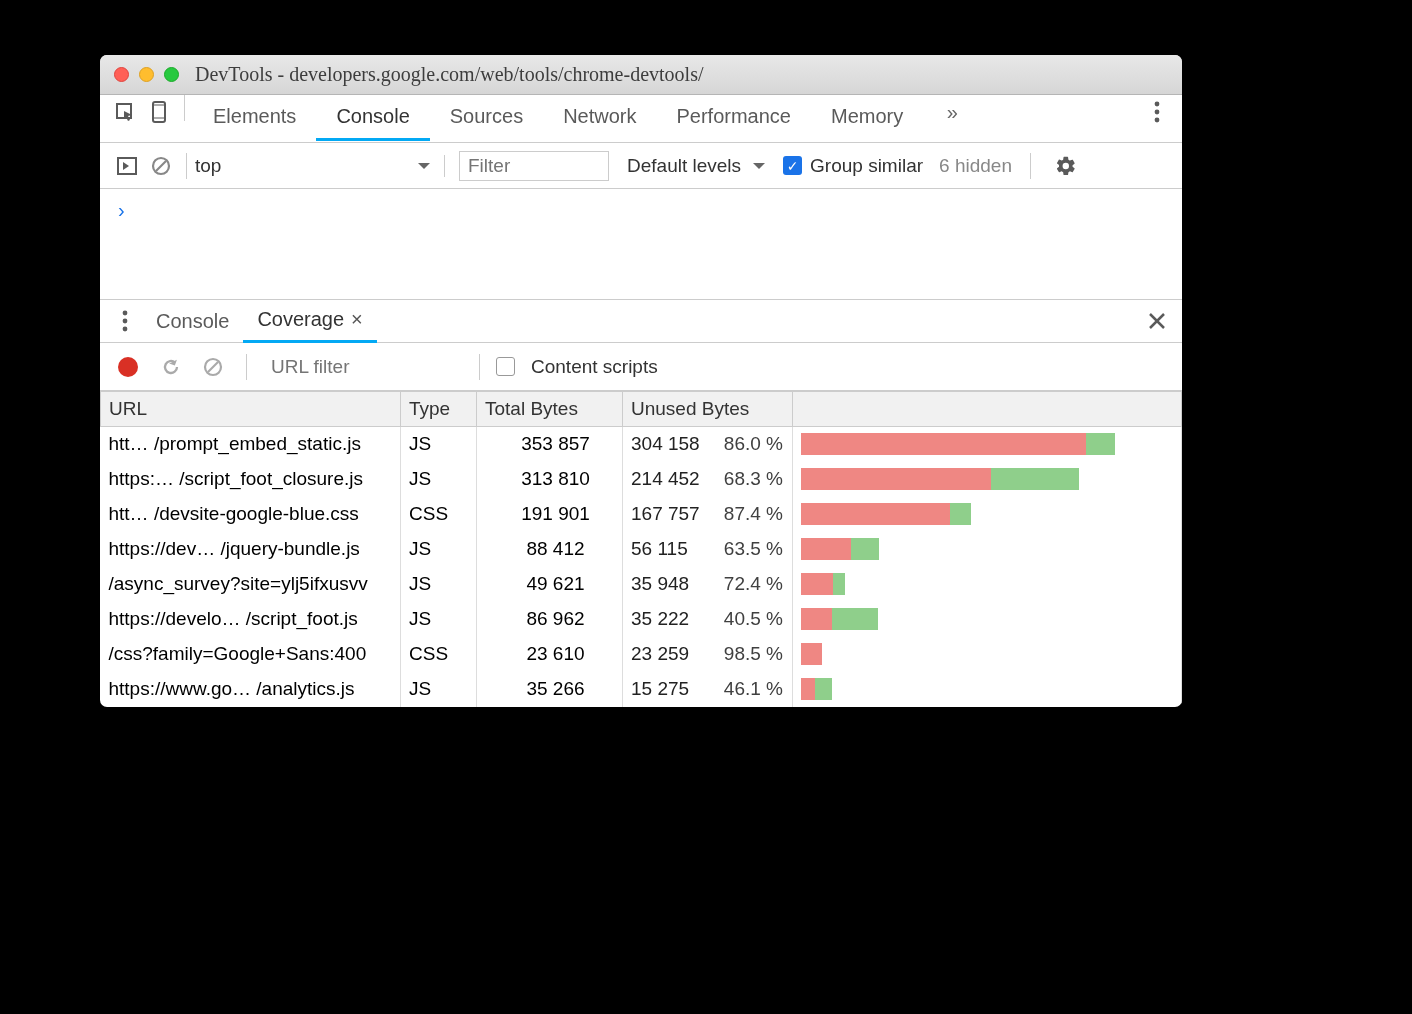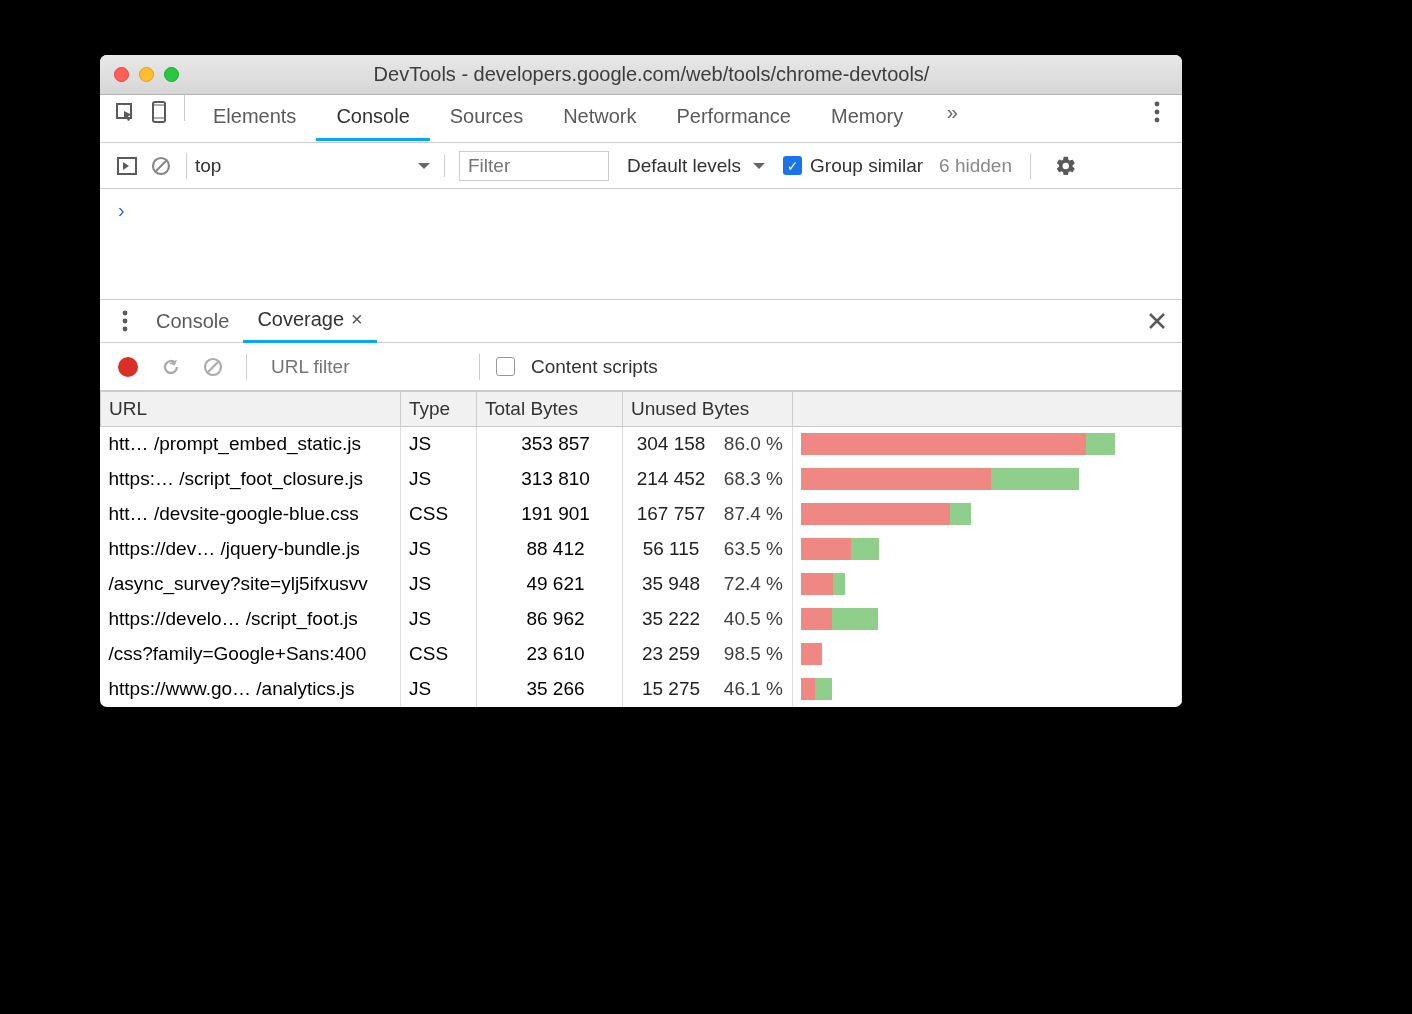--- a/index.html
+++ b/index.html
@@ -18,21 +18,21 @@
     background: linear-gradient(#e8e8e8, #d6d6d6);
     display: flex; align-items: center;
     padding: 0 14px;
     border-bottom: 1px solid #b5b5b5;
   }
   .traffic { display: flex; gap: 10px; margin-right: 16px; }
   .dot { width: 15px; height: 15px; border-radius: 50%; }
   .dot.red { background: #ff5f56; border: 1px solid #e0443e; }
   .dot.yellow { background: #ffbd2e; border: 1px solid #dea123; }
   .dot.green { background: #27c93f; border: 1px solid #1aab29; }
-  .title { flex: 1; text-align: center; font-size: 20px; color: #3d3d3d; margin-right: 60px; }
+  .title { flex: 1; text-align: left; font-size: 20px; color: #3d3d3d; margin-right: 60px; font-family: Liberation Serif, serif; }
 
   .tabbar {
     height: 48px; display: flex; align-items: flex-start;
     border-bottom: 1px solid #ccc;
     padding: 0 8px;
     font-size: 20px; color: #666;
   }
   .iconbtn { width: 34px; height: 34px; display: flex; align-items: center; justify-content: center; color: #666; cursor: pointer; }
   .divider { width: 1px; height: 26px; background: #ccc; margin: 0 8px; }
   .tabs { display: flex; gap: 0; }
@@ -94,21 +94,21 @@
     padding: 5px 8px; border-right: 1px solid #ddd;
     white-space: nowrap; overflow: hidden; text-overflow: ellipsis;
   }
   tbody tr { height: 35px; }
   .col-url { width: 300px; max-width: 300px; }
   .col-type { width: 76px; }
   .col-total { width: 146px; text-align: center; padding-left: 20px; }
   .col-unused { width: 170px; }
   .col-bar { }
   .unused-wrap { display: flex; gap: 10px; }
-  .unused-bytes { min-width: 80px; text-align: center; color: #222; }
+  .unused-bytes { min-width: 80px; text-align: left; color: #222; }
   .unused-pct { color: #404040; text-align: right; min-width: 62px;}
   .bar { height: 22px; display: flex; }
   
   .seg-red { background: #ef8783; }
   .seg-green { background: #8fcf8b; }
 
   .status {
     border-top: 1px solid #ccc;
     padding: 8px 14px;
     font-size: 20px; color: #333;

